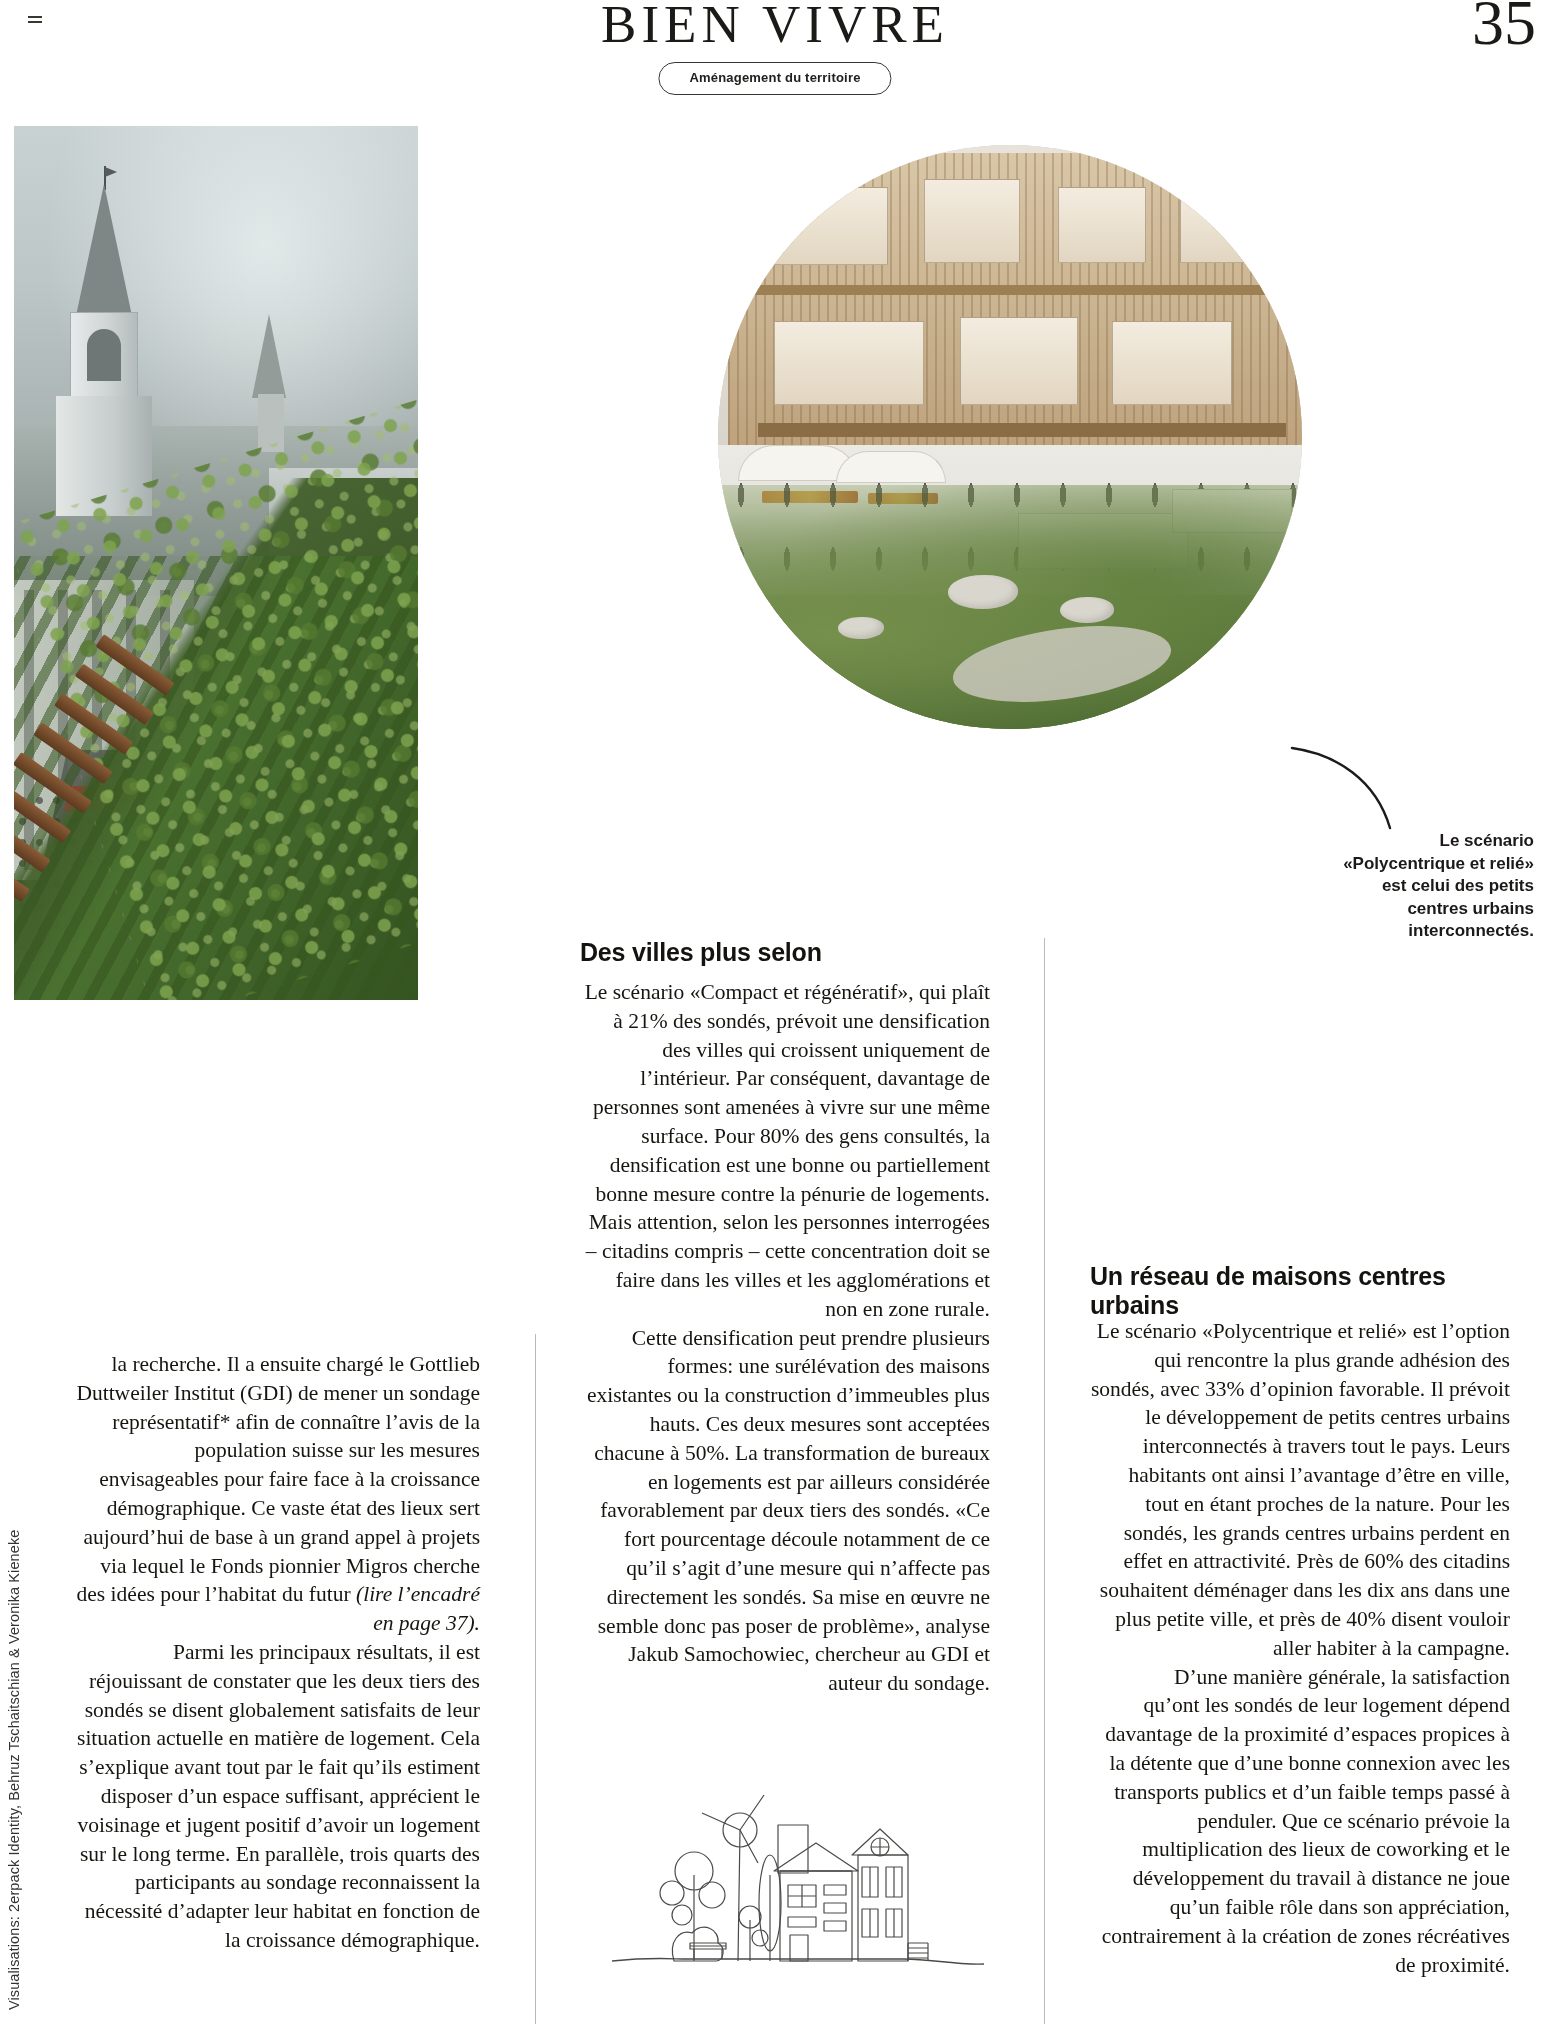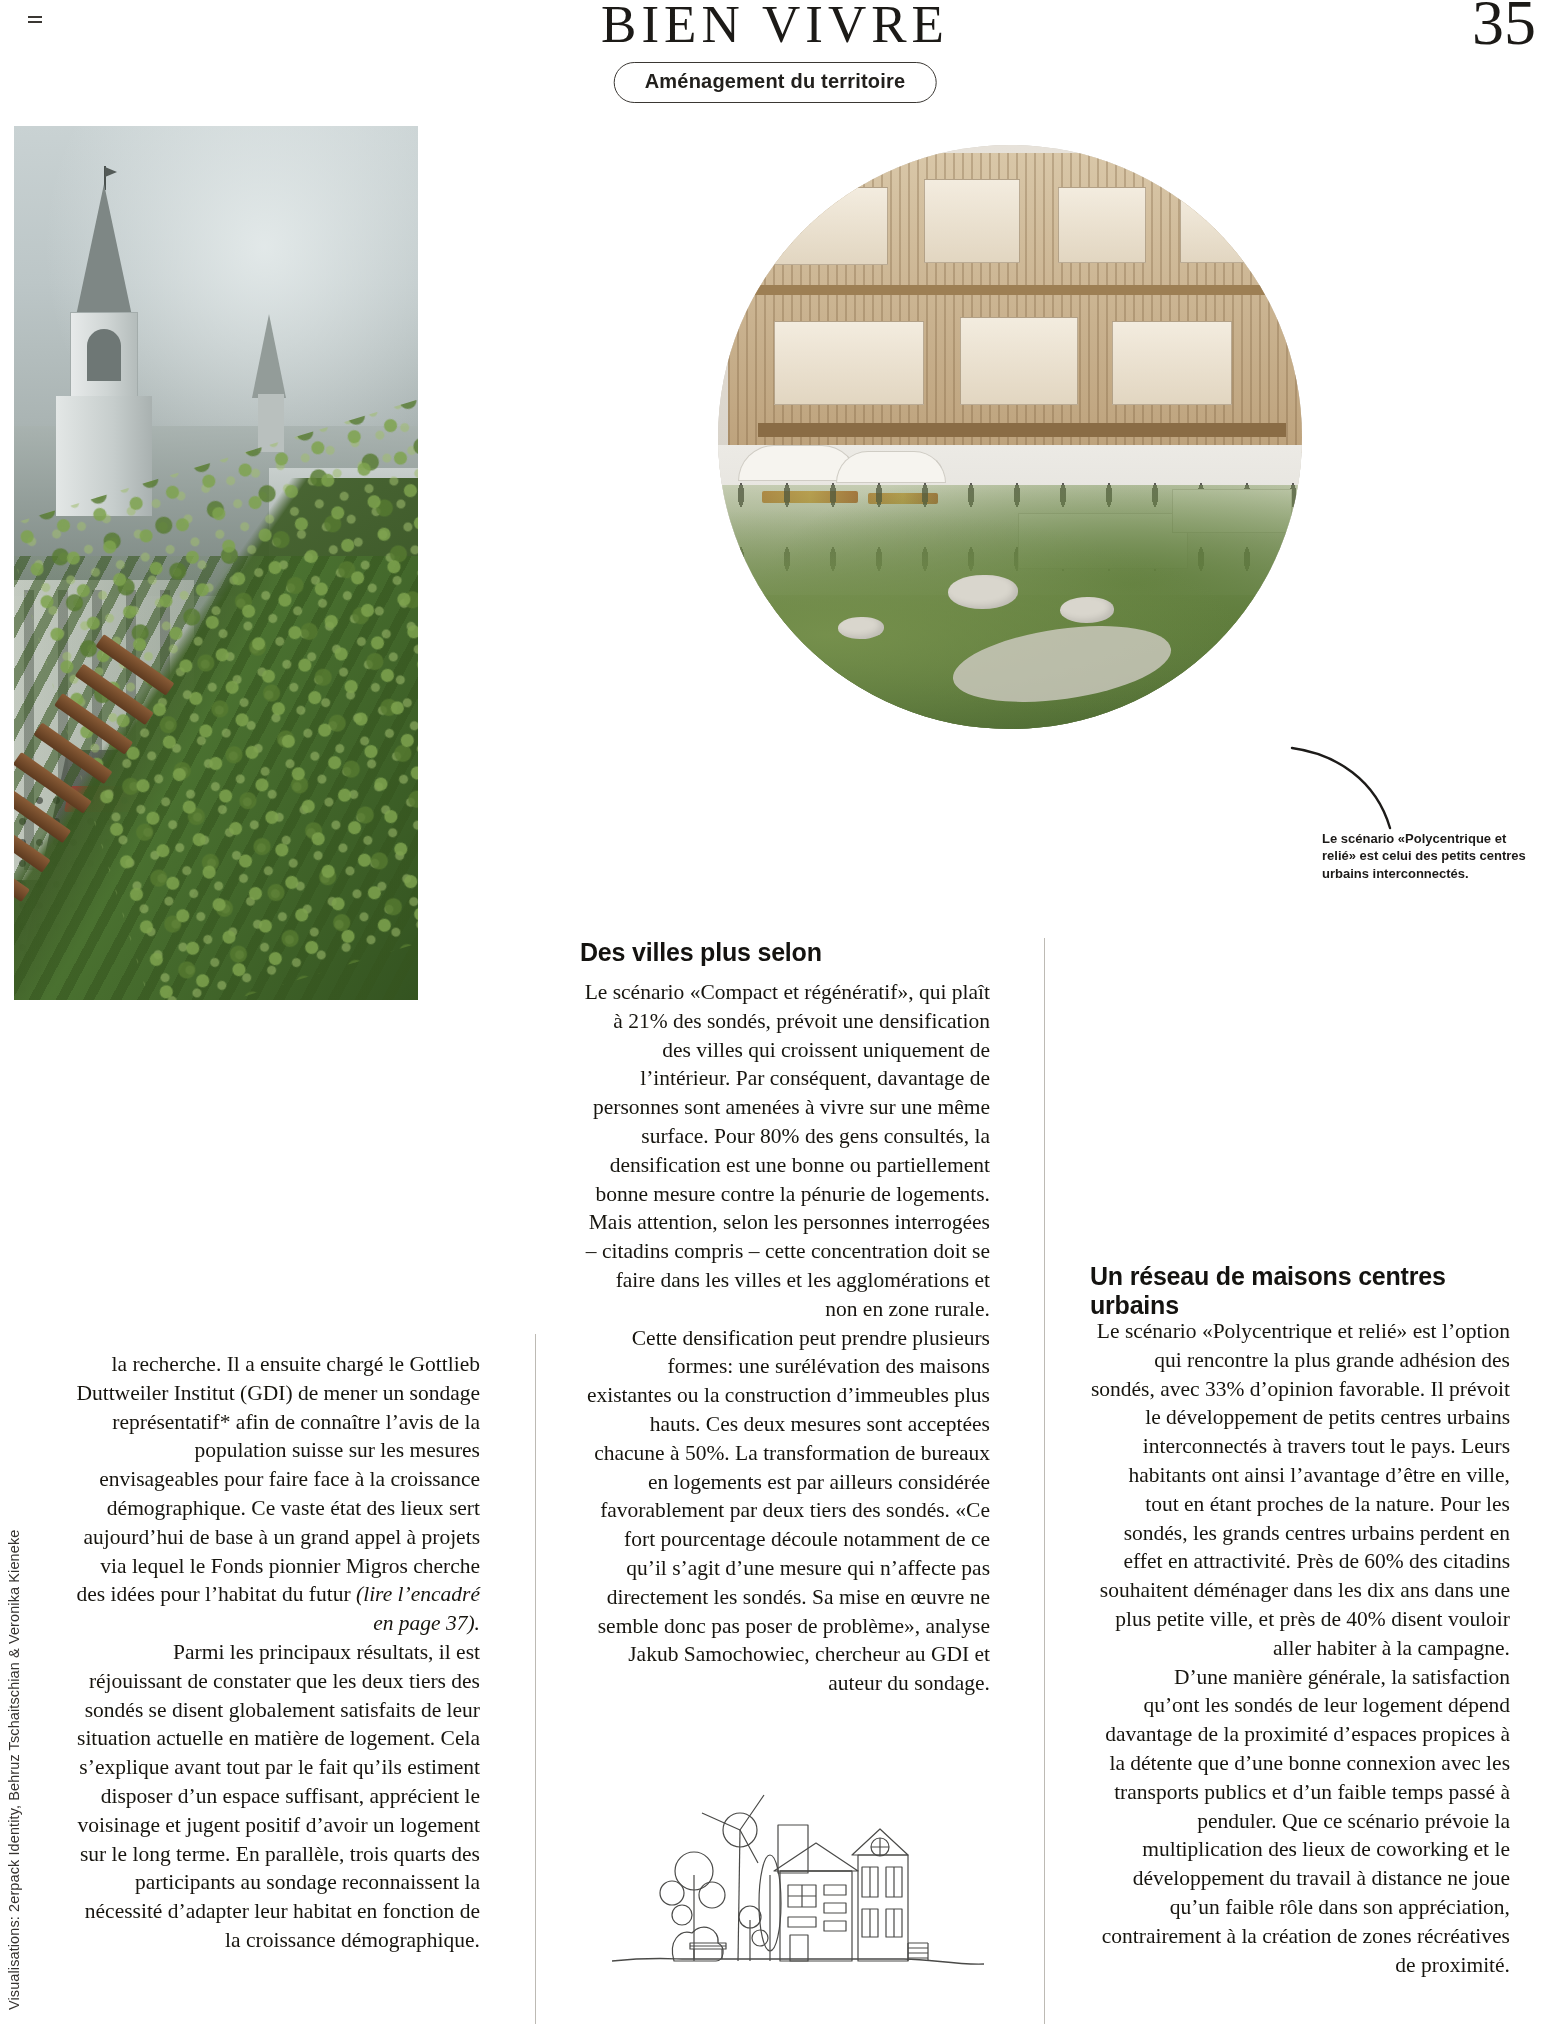--- a/index.html
+++ b/index.html
@@ -33,21 +33,21 @@
   }
   .pill {
     position: absolute;
     top: 62px;
     left: 50%;
     transform: translateX(-50%);
     border: 1.6px solid #3a3733;
     border-radius: 22px;
     padding: 7px 30px 9px;
     font-family: "Liberation Sans", sans-serif;
-    font-size: 20px;
+    font-size: 13px;
     font-weight: 600;
     letter-spacing: .2px;
     color: #22201d;
     white-space: nowrap;
   }
   .folio {
     position: absolute;
     top: -14px;
     right: 14px;
     font-family: "Liberation Serif", serif;
@@ -300,23 +300,23 @@
     left: 1290px;
     top: 740px;
     width: 130px;
     height: 100px;
   }
   .caption-right {
     position: absolute;
     left: 1322px;
     top: 830px;
     width: 212px;
-    text-align: left;
+    text-align: right;
     font-family: "Liberation Sans", sans-serif;
-    font-size: 13px;
+    font-size: 17px;
     font-weight: 600;
     line-height: 1.33;
     color: #1c1a18;
   }
 
   
   .col {
     position: absolute;
     font-family: "Liberation Serif", serif;
     font-size: 21.5px;

